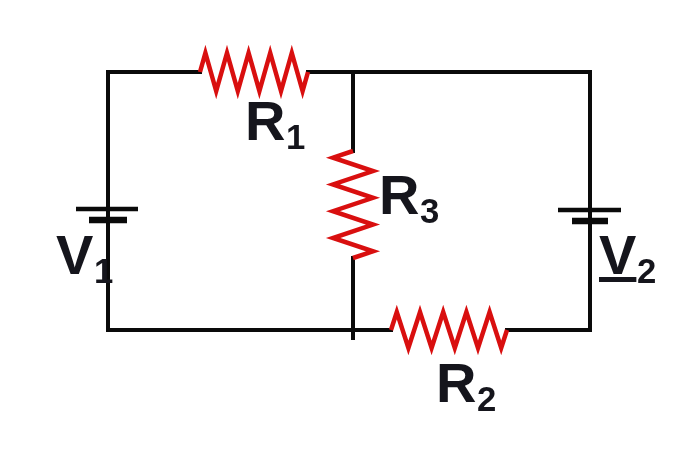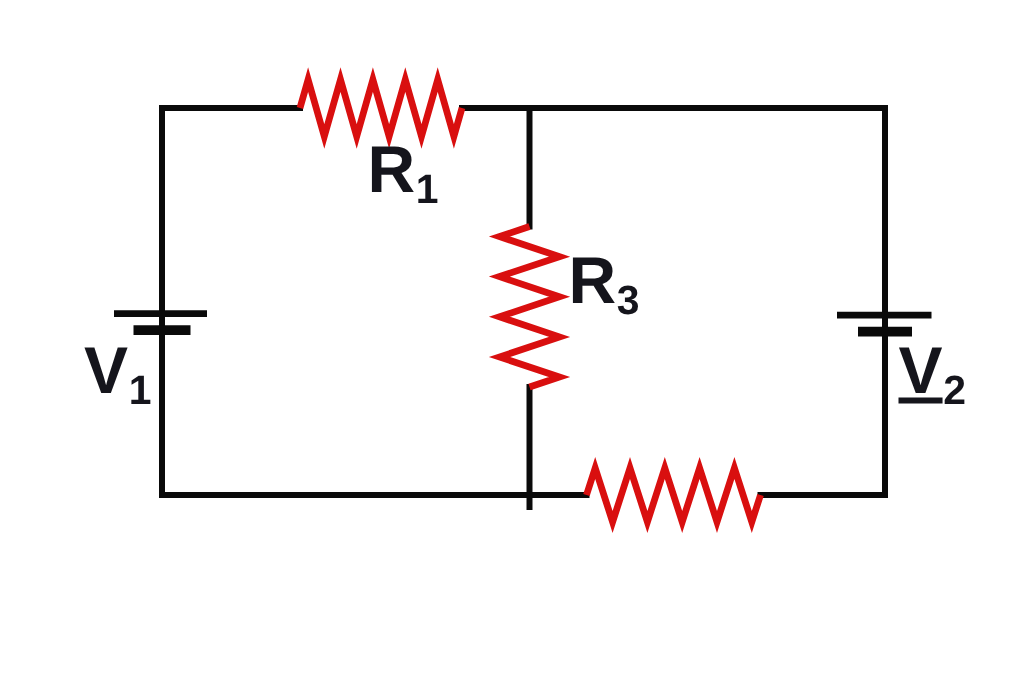--- a/index.html
+++ b/index.html
@@ -16,21 +16,21 @@
     font-family: "Liberation Sans", "DejaVu Sans", sans-serif;
   }
   .stage svg {
     position: absolute;
     left: 0;
     top: 0;
   }
   .lbl {
     position: absolute;
     font-weight: bold;
-    font-size: 44px;
+    font-size: 56px;
     line-height: 1.1;
     color: #15151c;
     white-space: nowrap;
     user-select: none;
   }
   .lbl sub {
     font-size: 0.62em;
     vertical-align: -0.27em;
     margin-left: 0.015em;
   }
@@ -68,16 +68,17 @@
       <polyline points="353,151 333,157.7 373,171.1 333,184.4 373,197.8 333,211.2 373,224.6 333,238 373,251.3 353,258"></polyline>
     </g>
   </svg>
 
   <div class="lbl" style="left:56px; top:224px;text-align:right;"><span>V</span><sub>1</sub></div>
 
   <div class="lbl" style="left:599px; top:224px;text-decoration:underline;"><span>V</span><sub>2</sub></div>
 
   <div class="lbl" style="left:245px; top:90px;"><span>R</span><sub>1</sub></div>
 
+  <div class="lbl" style="left:436px; top:352px;"><span>R</span><sub>2</sub></div>
 
   <div class="lbl" style="left:379px; top:164px;"><span>R</span><sub>3</sub></div>
 
 </div>
 
 </body></html>

